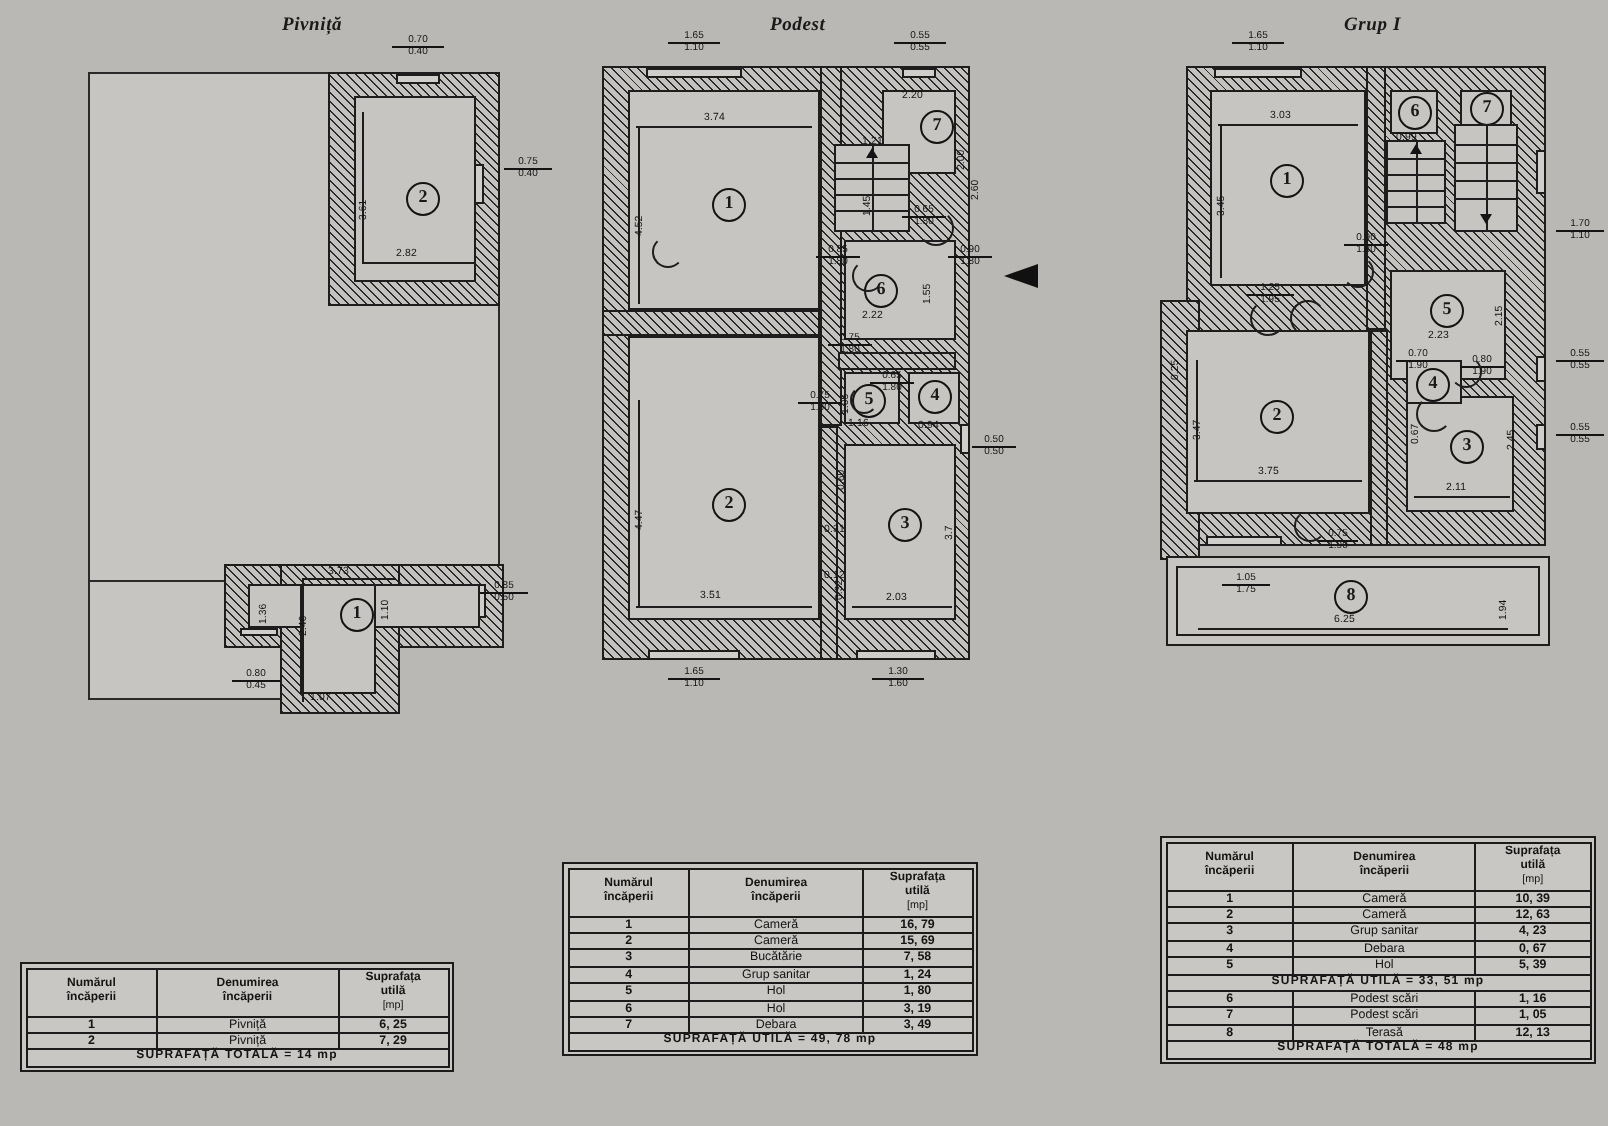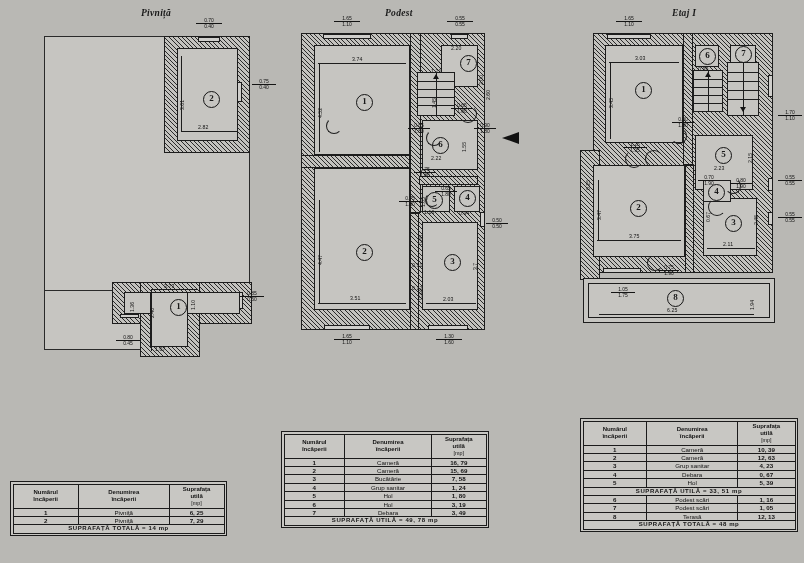--- a/index.html
+++ b/index.html
@@ -133,21 +133,21 @@
   .hdr-sub{font-size:5.4px;font-weight:normal;display:block;}
   .tbl-outer{border:1.4px solid #1b1b1b;background:#c8c7c3;padding:1.5px;}
 </style>
 </head>
 <body>
 
 <div class="stage">
 
   <div class="abs plan-title" style="left:141px;top:8px;">Pivniță</div>
   <div class="abs plan-title" style="left:385px;top:8px;">Podest</div>
-  <div class="abs plan-title" style="left:672px;top:8px;">Etaj I</div>
+  <div class="abs plan-title" style="left:672px;top:8px;">Grup I</div>
 
   <div class="abs" style="left:0;top:0;width:290px;height:380px;">
 
     <div class="abs floorfill" style="left:44px;top:36px;width:206px;height:284px;"></div>
     <div class="abs floorfill" style="left:44px;top:290px;width:130px;height:60px;"></div>
 
     <div class="abs wall" style="left:164px;top:36px;width:86px;height:117px;"></div>
     <div class="abs room" style="left:177px;top:48px;width:61px;height:93px;"></div>
 
     <div class="abs opening" style="left:198px;top:37px;width:22px;height:5px;"></div>

